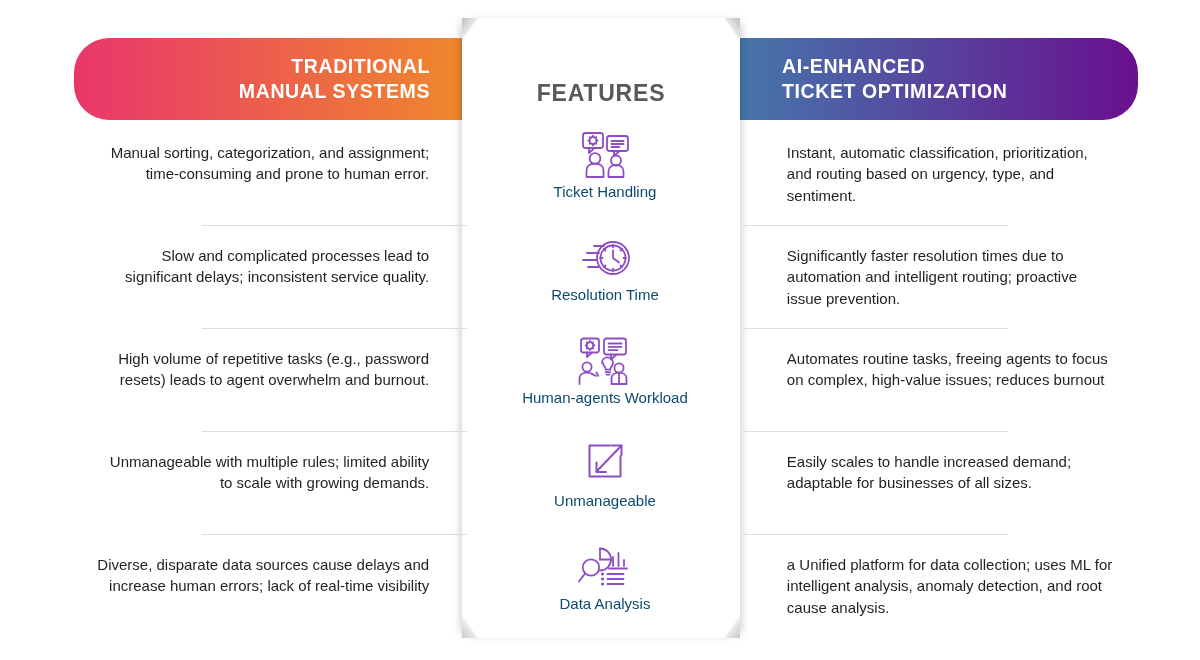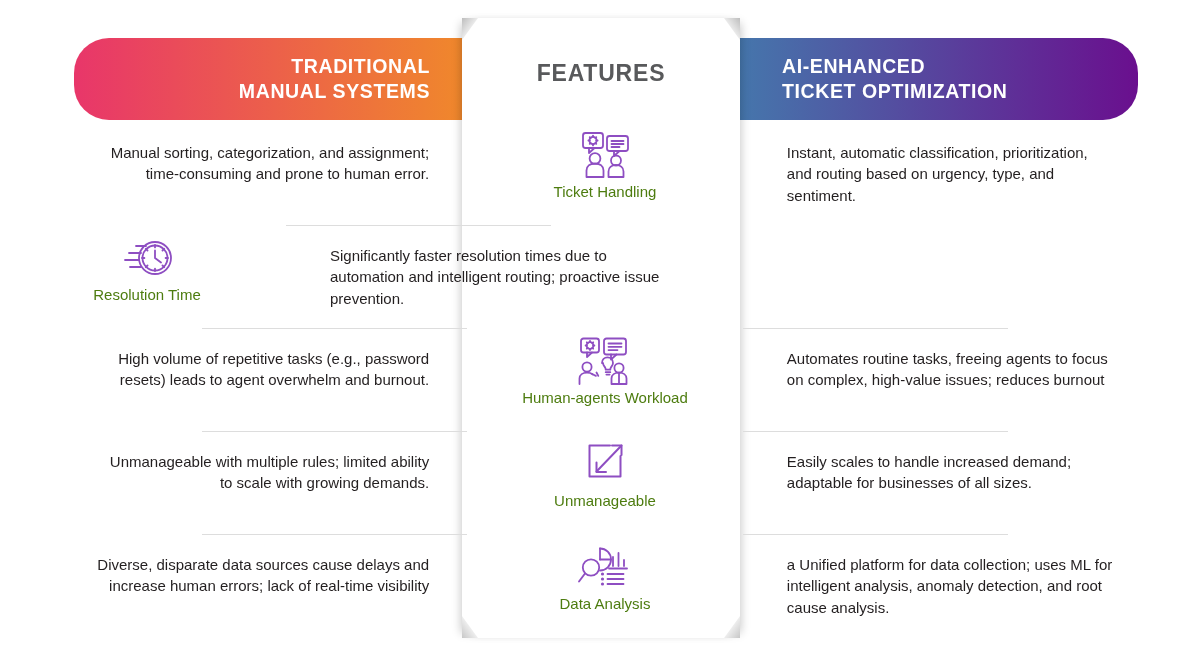--- a/index.html
+++ b/index.html
@@ -91,21 +91,21 @@
   .hdr-right .hdr-title { text-align: left; }
 
   .hdr-center {
     position: absolute;
     left: 462px;
     top: 38px;
     width: 278px;
     height: 70px;
     z-index: 8;
     display: flex;
-    align-items: center;
+    align-items: flex-end;
     justify-content: center;
   }
   .hdr-center .hdr-title {
     color: #58595b;
     font-size: 23px;
     letter-spacing: 0.8px;
   }
 
   
   .rows {
@@ -158,21 +158,21 @@
     justify-content: flex-start;
   }
   .body-text {
     font-size: 15px;
     line-height: 1.42;
     color: #231f20;
   }
   .feature-label {
     margin-top: 4px;
     font-size: 15px;
-    color: #4d7c0f;
+    color: #0c4a6e;
     text-align: center;
     white-space: nowrap;
   }
   .icon-wrap {
     width: 66px;
     height: 48px;
     display: flex;
     align-items: center;
     justify-content: center;
   }
@@ -230,20 +230,23 @@
           </svg>
         </div>
         <div class="feature-label">Ticket Handling</div>
       </div>
       <div class="cell-right">
         <div class="body-text">Instant, automatic classification, prioritization, and routing based on urgency, type, and sentiment.</div>
       </div>
     </div>
 
     <div class="row">
+      <div class="cell-left">
+        <div class="body-text">Slow and complicated processes lead to significant delays; inconsistent service quality.</div>
+      </div>
       <div class="cell-center">
         <div class="icon-wrap">
           <svg width="62" height="46" viewBox="0 0 62 46" fill="none" stroke="#8e4ec2" stroke-width="1.8" stroke-linecap="round" stroke-linejoin="round">
             <circle cx="39" cy="23" r="16"></circle>
             <circle cx="39" cy="23" r="12.5"></circle>
             <path d="M39 15.5V23l6 4.5"></path>
             <path d="M39 10v2.4M39 33.6V36M52 23h-2.4M28.4 23H26M48.2 13.8l-1.7 1.7M31.5 30.5l-1.7 1.7M48.2 32.2l-1.7-1.7M31.5 15.5l-1.7-1.7"></path>
             <path d="M20 11h10M13 18h12M9 25h14M14 32h11"></path>
           </svg>
         </div>

